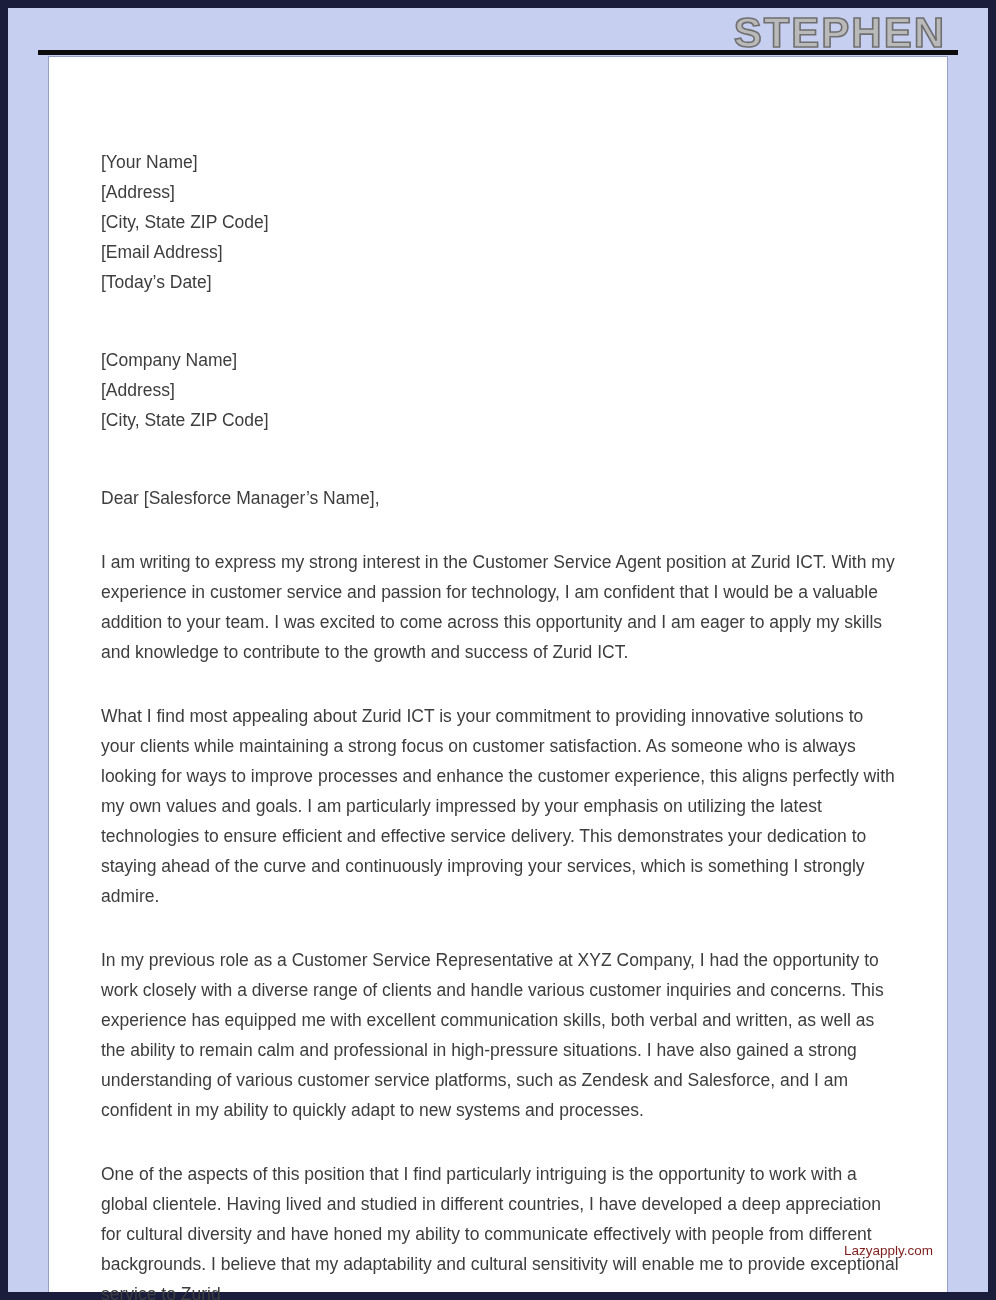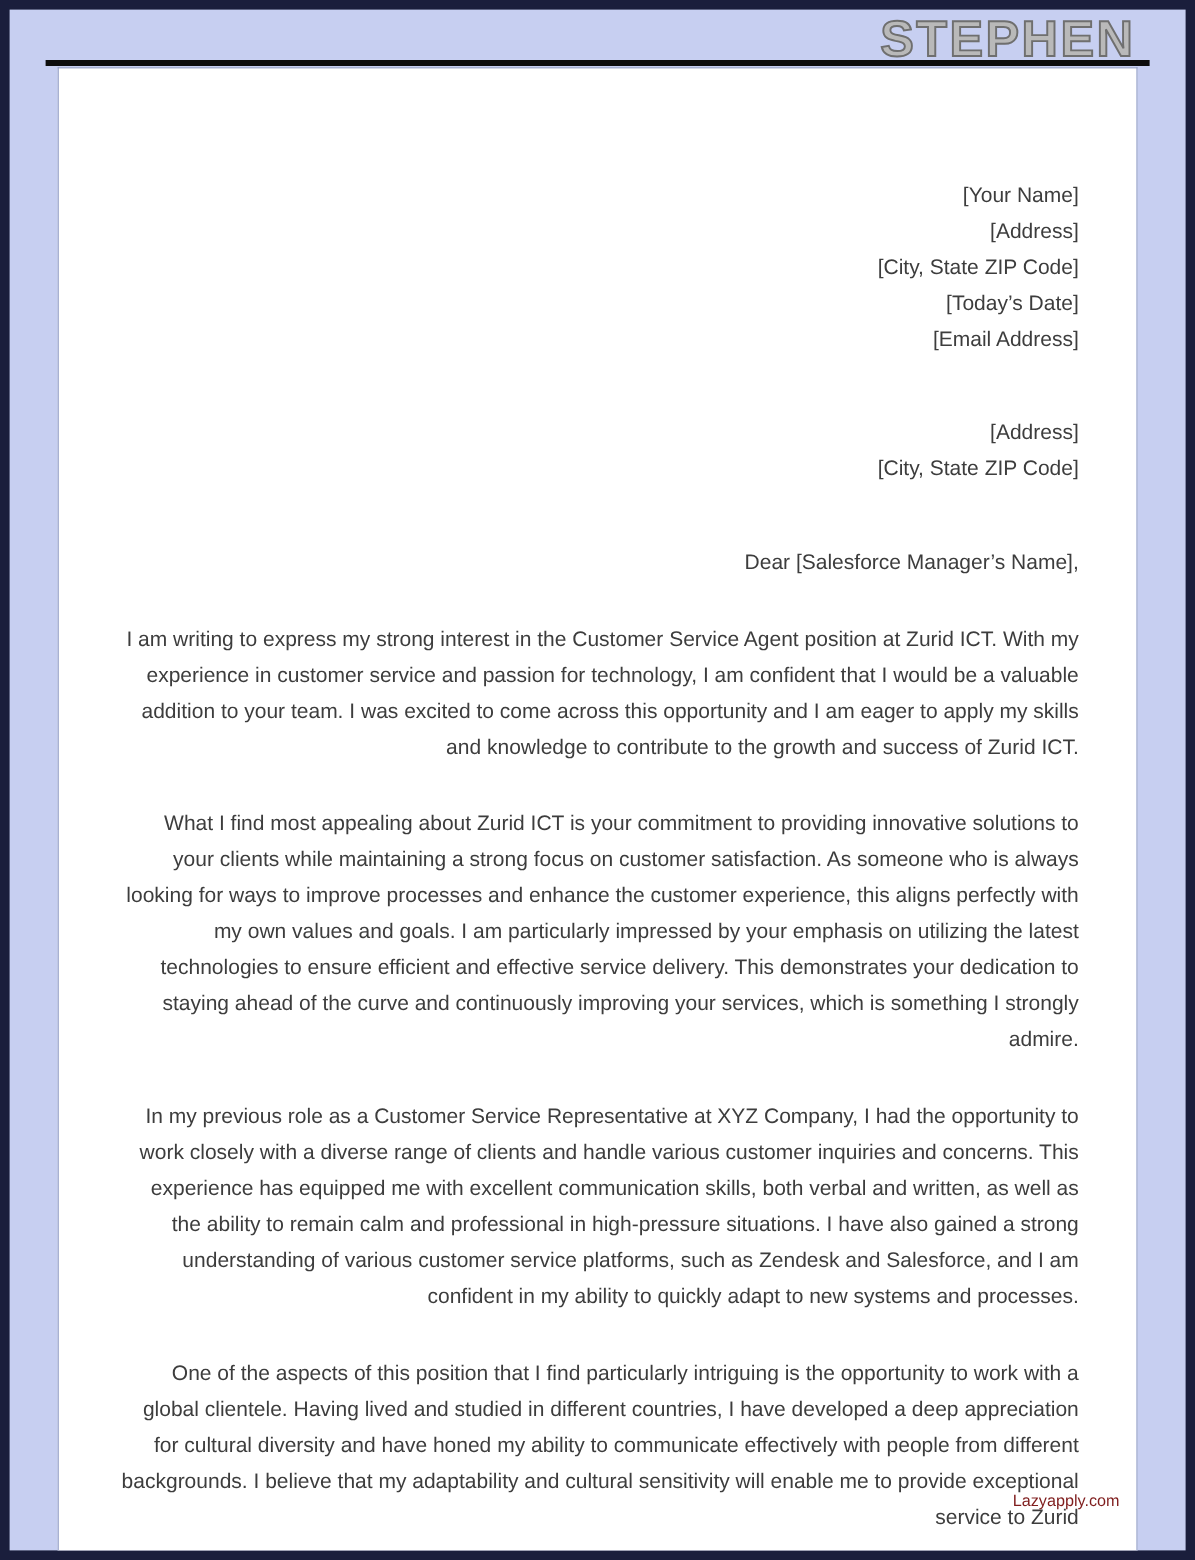--- a/index.html
+++ b/index.html
@@ -7,21 +7,20 @@
   body {
     position: relative;
     overflow: hidden;
     background: #1a1e3c; 
     font-family: "Liberation Sans", sans-serif;
   }
   .inner {
     position: absolute;
     inset: 8px;
     background: #c7cff1; 
-    text-align: right;
   }
   .brand {
     position: absolute;
     top: 2px;
     right: 42px;
     font-family: "Liberation Sans", sans-serif;
     font-size: 42px;
     font-weight: 700;
     letter-spacing: 2px;
     color: #b9b9b9;
@@ -70,25 +69,26 @@
   <div class="brand">STEPHEN</div>
 
   <div class="top-rule"></div>
 
   <div class="page">
 
     <div class="block">
       <div>[Your Name]</div>
       <div>[Address]</div>
       <div>[City, State ZIP Code]</div>
+      <div>[Email Address]</div>
       <div>[Today’s Date]</div>
-      <div>[Email Address]</div>
     </div>
 
     <div class="block">
+      <div>[Company Name]</div>
       <div>[Address]</div>
       <div>[City, State ZIP Code]</div>
     </div>
 
     <div class="block">Dear [Salesforce Manager’s Name],</div>
 
     <p class="para">I am writing to express my strong interest in the Customer Service Agent position at Zurid ICT. With my experience in customer service and passion for technology, I am confident that I would be a valuable addition to your team. I was excited to come across this opportunity and I am eager to apply my skills and knowledge to contribute to the growth and success of Zurid ICT.</p>
     <p class="para">What I find most appealing about Zurid ICT is your commitment to providing innovative solutions to your clients while maintaining a strong focus on customer satisfaction. As someone who is always looking for ways to improve processes and enhance the customer experience, this aligns perfectly with my own values and goals. I am particularly impressed by your emphasis on utilizing the latest technologies to ensure efficient and effective service delivery. This demonstrates your dedication to staying ahead of the curve and continuously improving your services, which is something I strongly admire.</p>
     <p class="para">In my previous role as a Customer Service Representative at XYZ Company, I had the opportunity to work closely with a diverse range of clients and handle various customer inquiries and concerns. This experience has equipped me with excellent communication skills, both verbal and written, as well as the ability to remain calm and professional in high-pressure situations. I have also gained a strong understanding of various customer service platforms, such as Zendesk and Salesforce, and I am confident in my ability to quickly adapt to new systems and processes.</p>
     <p class="para">One of the aspects of this position that I find particularly intriguing is the opportunity to work with a global clientele. Having lived and studied in different countries, I have developed a deep appreciation for cultural diversity and have honed my ability to communicate effectively with people from different backgrounds. I believe that my adaptability and cultural sensitivity will enable me to provide exceptional service to Zurid</p>

